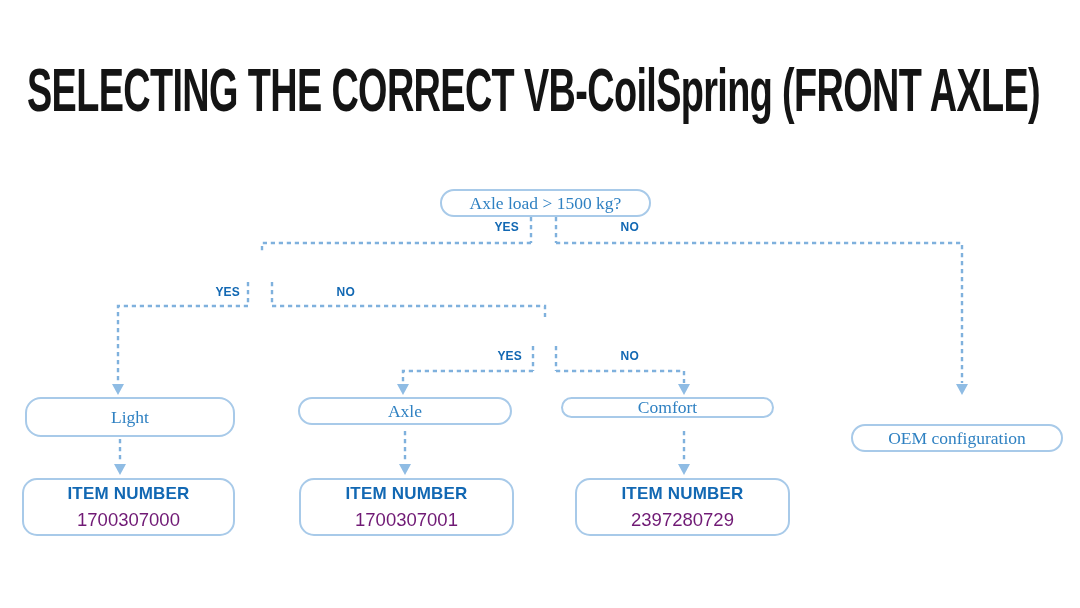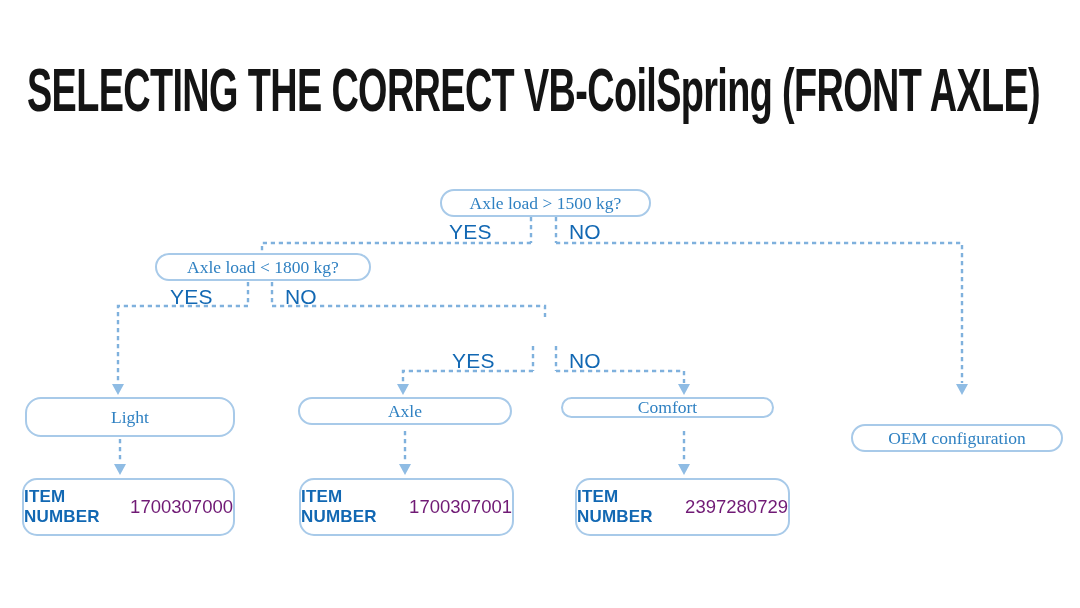--- a/index.html
+++ b/index.html
@@ -21,30 +21,30 @@
     border:2.4px solid #a8cae9;
     border-radius:16px;
     background:#ffffff;
     display:flex;align-items:center;justify-content:center;
     color:#2f81c2;
     font-size:17.5px;
     box-sizing:border-box;
     font-family:Liberation Serif, serif;
   }
   .yesno{
-    position:absolute;width:70px;text-align:left;
-    color:#1268b3;font-weight:normal;font-size:21px;
+    position:absolute;width:70px;text-align:right;
+    color:#1268b3;font-weight:bold;font-size:12px;
     letter-spacing:0.2px;
   }
   .itembox{
     position:absolute;
     border:2.4px solid #a8cae9;
     border-radius:15px;
     background:#ffffff;
-    display:flex;align-items:center;justify-content:center;
+    display:flex;flex-direction:column;align-items:center;justify-content:center;
     gap:5px;
     box-sizing:border-box;
   }
   .itembox .head{color:#1268b3;font-weight:bold;font-size:17px;letter-spacing:0.2px;}
   .itembox .num{color:#701a75;font-size:18.5px;}
   svg.wires{position:absolute;left:0;top:0;pointer-events:none;}
   .dash{fill:none;stroke:#7fb1dd;stroke-width:2.4;stroke-dasharray:4.2 3.8;}
   .ah{fill:#8fbce4;stroke:none;}
 </style>
 </head>
@@ -78,23 +78,20 @@
     <path class="dash" d="M684,431 V463"></path>
     <polygon class="ah" points="678,464 690,464 684,475"></polygon>
   </svg>
 
   <div class="node" style="left:440px;top:189px;width:211px;height:28px;">
     <span>Axle load &gt; 1500 kg?</span>
   </div>
   <span class="yesno" style="left:449px;top:220px;">YES</span>
   <span class="yesno" style="left:569px;top:220px;">NO</span>
 
-  <div class="node" style="left:155px;top:253px;width:216px;height:28px;">
-    <span>Axle load &lt; 1800 kg?</span>
-  </div>
   <span class="yesno" style="left:170px;top:285px;">YES</span>
   <span class="yesno" style="left:285px;top:285px;">NO</span>
 
   <span class="yesno" style="left:452px;top:349px;">YES</span>
   <span class="yesno" style="left:569px;top:349px;">NO</span>
 
   <div class="node" style="left:25px;top:397px;width:210px;height:40px;">
     <span>Light</span>
   </div>
   <div class="node" style="left:298px;top:397px;width:214px;height:28px;">

